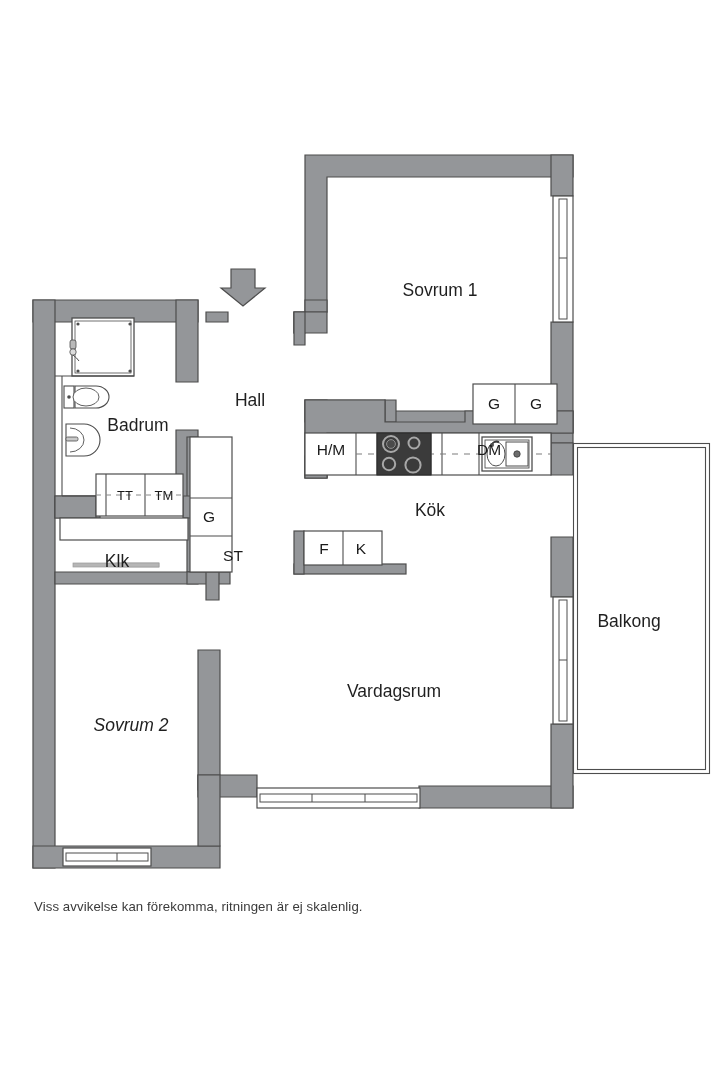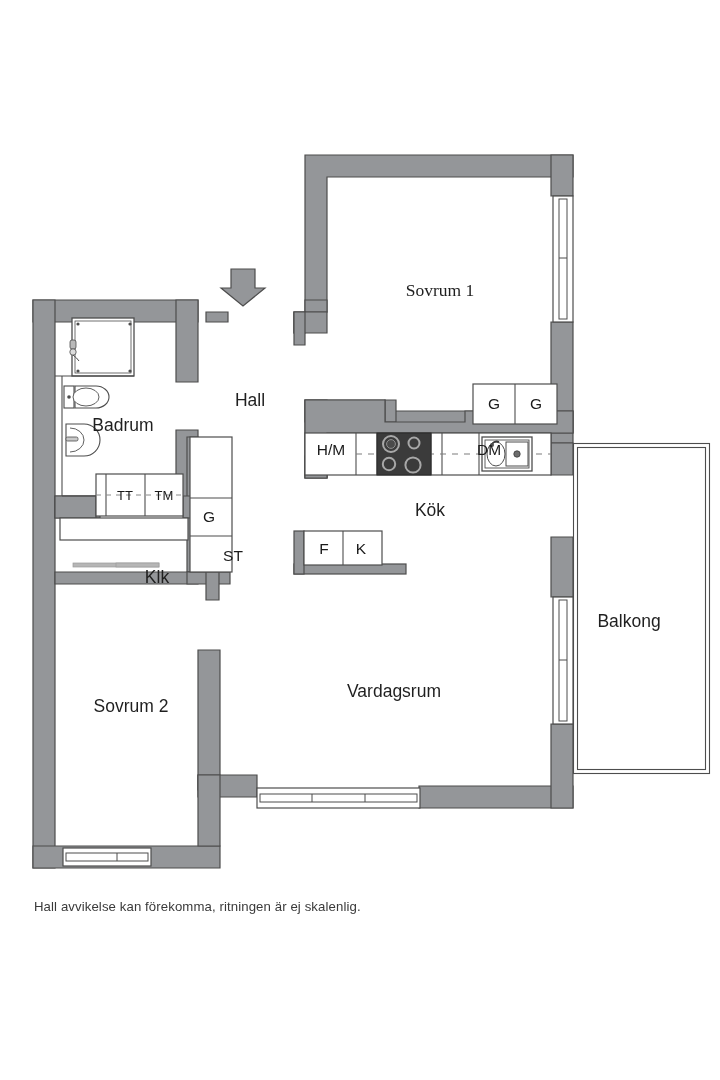--- a/index.html
+++ b/index.html
@@ -220,35 +220,35 @@
       <rect x="304" y="531" width="78" height="34" fill="#ffffff" stroke="#4d4d4d" stroke-width="1.2"></rect>
       <line x1="343" y1="531" x2="343" y2="565" stroke="#4d4d4d" stroke-width="1.1"></line>
     </g>
 
     <g>
       <path d="M231,269 L255,269 L255,288 L265,288 L243,306 L221,288 L231,288 Z" fill="#949699" stroke="#4d4d4d" stroke-width="1.2" stroke-linejoin="miter"></path>
     </g>
 
   </svg>
 
-  <div class="room-label rl-lg" style="left:440px;top:290px;font-family:Liberation Serif, serif;">Sovrum 1</div>
-  <div class="room-label rl-lg" style="left:123px;top:425px;">Badrum</div>
+  <div class="room-label rl-lg" style="left:440px;top:290px;">Sovrum 1</div>
+  <div class="room-label rl-lg" style="left:138px;top:425px;">Badrum</div>
   <div class="room-label rl-lg" style="left:250px;top:400px;">Hall</div>
   <div class="room-label rl-lg" style="left:430px;top:510px;">Kök</div>
-  <div class="room-label rl-lg" style="left:117px;top:577px;margin-left:40px;">Klk</div>
+  <div class="room-label rl-lg" style="left:117px;top:561px;">Klk</div>
   <div class="room-label rl-lg" style="left:629px;top:621px;text-align:center;">Balkong</div>
   <div class="room-label rl-lg" style="left:394px;top:691px;text-align:center;">Vardagsrum</div>
-  <div class="room-label rl-lg" style="left:131px;top:706px;">Sovrum 2</div>
+  <div class="room-label rl-lg" style="left:131px;top:725px;font-style:italic;">Sovrum 2</div>
 
   <div class="appl-label" style="left:331px;top:450px;">H/M</div>
   <div class="appl-label" style="left:461px;top:450px;margin-left:28px;">DM</div>
   <div class="appl-label" style="left:494px;top:404px;">G</div>
   <div class="appl-label" style="left:536px;top:404px;">G</div>
   <div class="appl-label appl-sm" style="left:125px;top:495px;">TT</div>
   <div class="appl-label appl-sm" style="left:164px;top:495px;">TM</div>
   <div class="appl-label" style="left:209px;top:517px;">G</div>
   <div class="appl-label" style="left:209px;top:556px;margin-left:24px;">ST</div>
   <div class="appl-label" style="left:324px;top:549px;">F</div>
   <div class="appl-label" style="left:361px;top:549px;">K</div>
 
-  <div class="disclaimer">Hall avvikelse kan förekomma, ritningen är ej skalenlig.</div>
+  <div class="disclaimer">Viss avvikelse kan förekomma, ritningen är ej skalenlig.</div>
 
 </div>
 
 </body></html>

